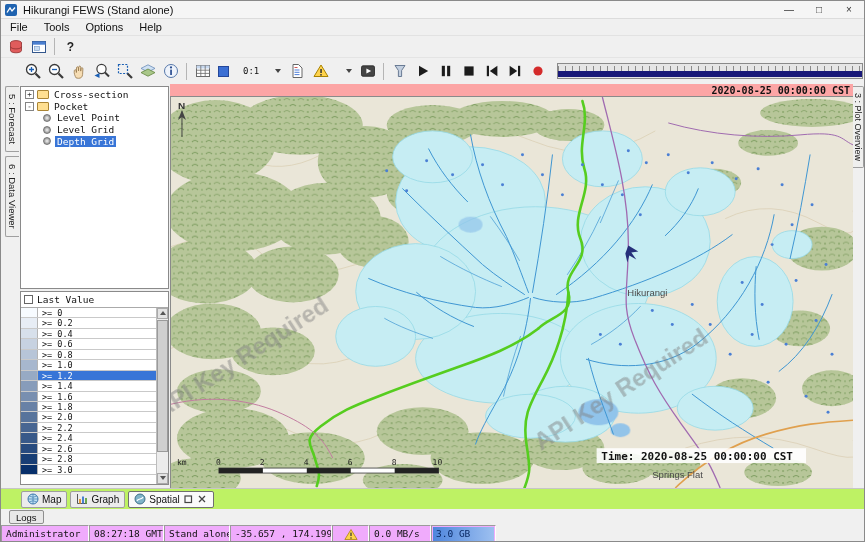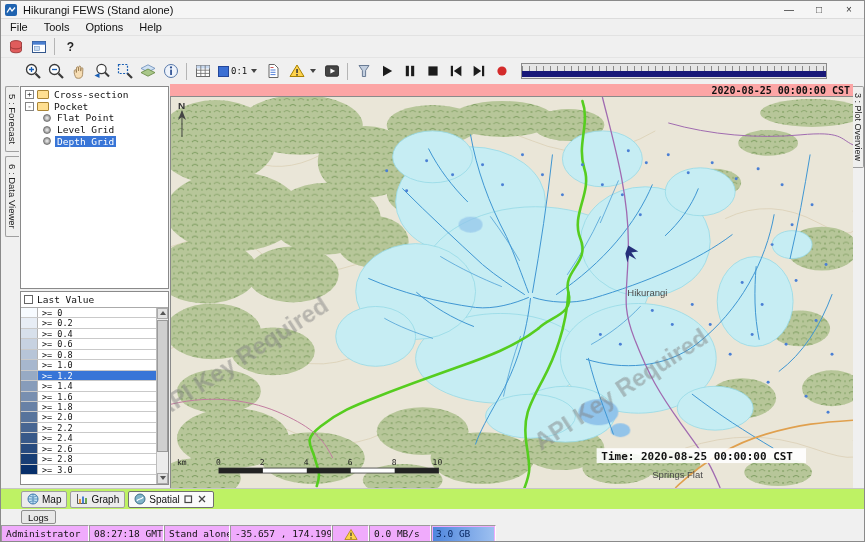--- a/index.html
+++ b/index.html
@@ -18,21 +18,21 @@
   .menu-item{font-size:11px;padding:1px 8px;color:#111;}
 
   
   .toolbar{display:flex;align-items:center;background:#f0f0f0;}
   #toolbar1{height:22px;padding-left:3px;border-bottom:1px solid #e4e4e4;}
   #toolbar2{height:26px;padding-left:20px;}
   .tb{width:23px;height:21px;display:flex;align-items:center;justify-content:center;border:1px solid transparent;flex:none;}
   .tb svg{display:block;}
   .sep{width:1px;height:17px;background:#b5b5b5;margin:0 4px;flex:none;}
   #help-btn{font-weight:bold;font-size:12px;color:#222;}
-  .tb.wide{width:auto;padding:0 3px;gap:2px;}
+  .tb.wide{width:auto;padding:0 3px;gap:14px;}
   .ratio-chip{width:11px;height:11px;background:#3b6fd4;border:1px solid #24479a;display:inline-block;}
   .ratio-text{font:9px "DejaVu Sans Mono",monospace;color:#111;}
   .caret{width:0;height:0;border-left:3.5px solid transparent;border-right:3.5px solid transparent;border-top:4px solid #444;margin-left:2px;}
   #timeline{margin-left:8px;width:306px;height:16px;border:1px solid #8a8a8a;background:#e6e6e6;display:flex;flex-direction:column;justify-content:flex-end;flex:none;}
   .tl-ticks{height:8px;background-image:repeating-linear-gradient(90deg,#8a8a8a 0 1px,transparent 1px 7px);background-size:100% 5px;background-position:bottom;background-repeat:no-repeat;}
   .tl-bar{height:6px;background:#181878;margin-bottom:1px;}
 
   
   #content{position:absolute;top:83px;left:0;width:865px;height:404px;}
   #left-tabstrip{position:absolute;left:0;top:2px;width:18px;height:402px;display:flex;flex-direction:column;align-items:flex-end;}
@@ -72,21 +72,21 @@
   #map-datetime{font:bold 10px "DejaVu Sans Mono",monospace;color:#111;}
   #map-view{position:absolute;top:12px;left:0;width:683px;height:392px;border-top:1px solid #8a8a8a;border-left:1px solid #8a8a8a;overflow:hidden;}
   #map-view svg{display:block;}
 
   
   #bottom-tabbar{position:absolute;top:487px;left:0;width:865px;height:21px;background:#bef264;border-top:1px solid #c6c6c6;display:flex;align-items:center;padding-left:20px;gap:3px;}
   .btab{display:flex;align-items:center;gap:3px;height:17px;padding:0 5px;border:1px solid #9f9f9f;background:#ececec;font-size:10px;border-radius:2px;color:#111;}
   .btab.active{background:#fafafa;border-color:#6f6f6f;}
   .ticon{width:12px;height:12px;flex:none;}
   .tab-ctl{display:flex;align-items:center;justify-content:center;width:11px;height:11px;flex:none;}
-  #logs-row{position:absolute;top:508px;left:0;width:865px;height:16px;background:#f0f0f0;display:flex;align-items:center;padding-left:20px;}
+  #logs-row{position:absolute;top:508px;left:0;width:865px;height:16px;background:#f0f0f0;display:flex;align-items:center;padding-left:8px;}
   #logs-btn{height:14px;padding:0 6px;font-size:9.5px;border:1px solid #8f8f8f;background:#e8e8e8;border-radius:2px;display:flex;align-items:center;color:#111;}
   #statusbar{position:absolute;top:524px;left:0;width:865px;height:18px;display:flex;background:#f0f0f0;}
   .status-seg{height:18px;border:1px solid;border-color:#9b9b9b #fdfdfd #fdfdfd #9b9b9b;background:#f0abfc;font:9.5px/15px "DejaVu Sans Mono",monospace;padding:0 4px;white-space:nowrap;overflow:hidden;color:#111;flex:none;}
   #warn-seg{display:flex;align-items:center;justify-content:center;padding:0;}
   #mem-seg{position:relative;padding:0;}
   #mem-fill{position:absolute;left:1px;top:1px;right:1px;bottom:1px;background:linear-gradient(90deg,#4f86dd,#9dc0f0);}
   #mem-text{position:relative;padding-left:4px;color:#0a2a66;font:9.5px/15px "DejaVu Sans Mono",monospace;}
 </style>
 </head>
 <body>
@@ -268,21 +268,21 @@
             <span class="node-icon folder"></span>
             <span class="tree-label">Cross-section</span>
           </div>
           <div class="tree-row" style="padding-left: 4px;">
             <span class="expander">-</span>
             <span class="node-icon folder"></span>
             <span class="tree-label">Pocket</span>
           </div>
           <div class="tree-row" style="padding-left: 22px;">
             <span class="node-icon ball"></span>
-            <span class="tree-label">Flat Point</span>
+            <span class="tree-label">Level Point</span>
           </div>
           <div class="tree-row" style="padding-left: 22px;">
             <span class="node-icon ball"></span>
             <span class="tree-label">Level Grid</span>
           </div>
           <div class="tree-row" style="padding-left: 22px;">
             <span class="node-icon ball"></span>
             <span class="tree-label selected">Depth Grid</span>
           </div>
         </div>

